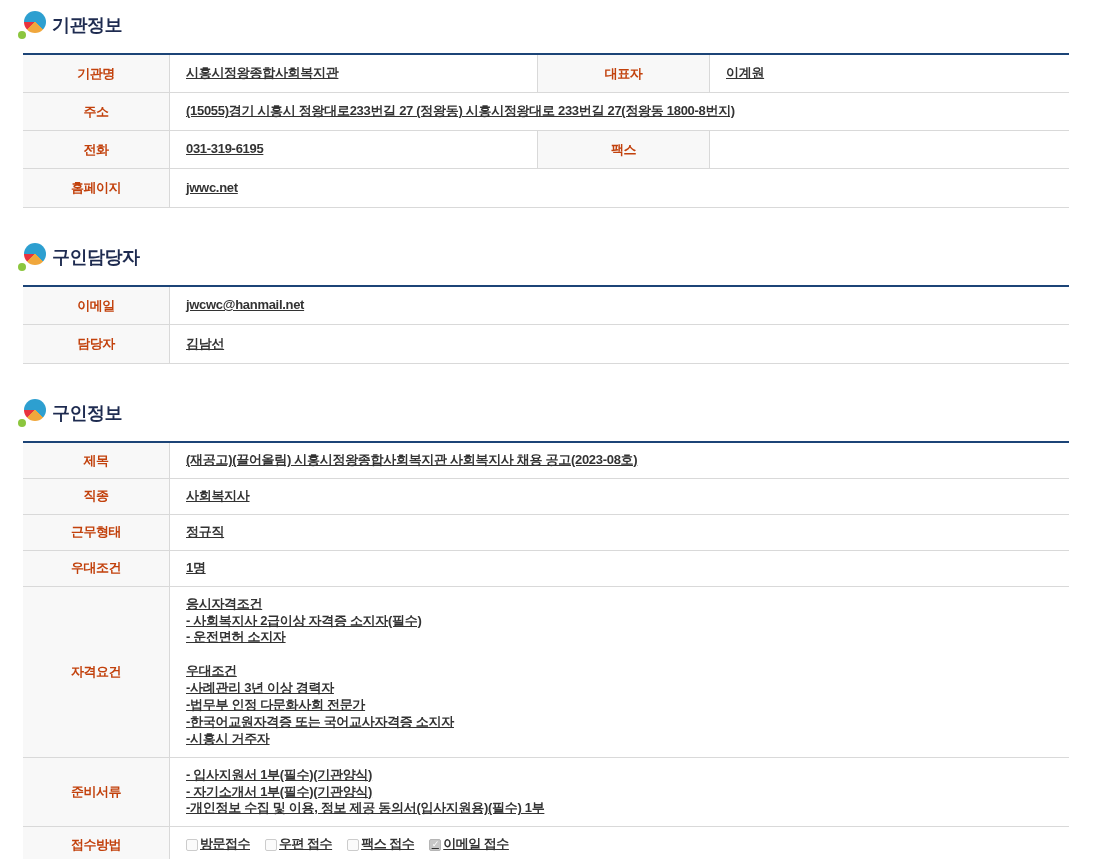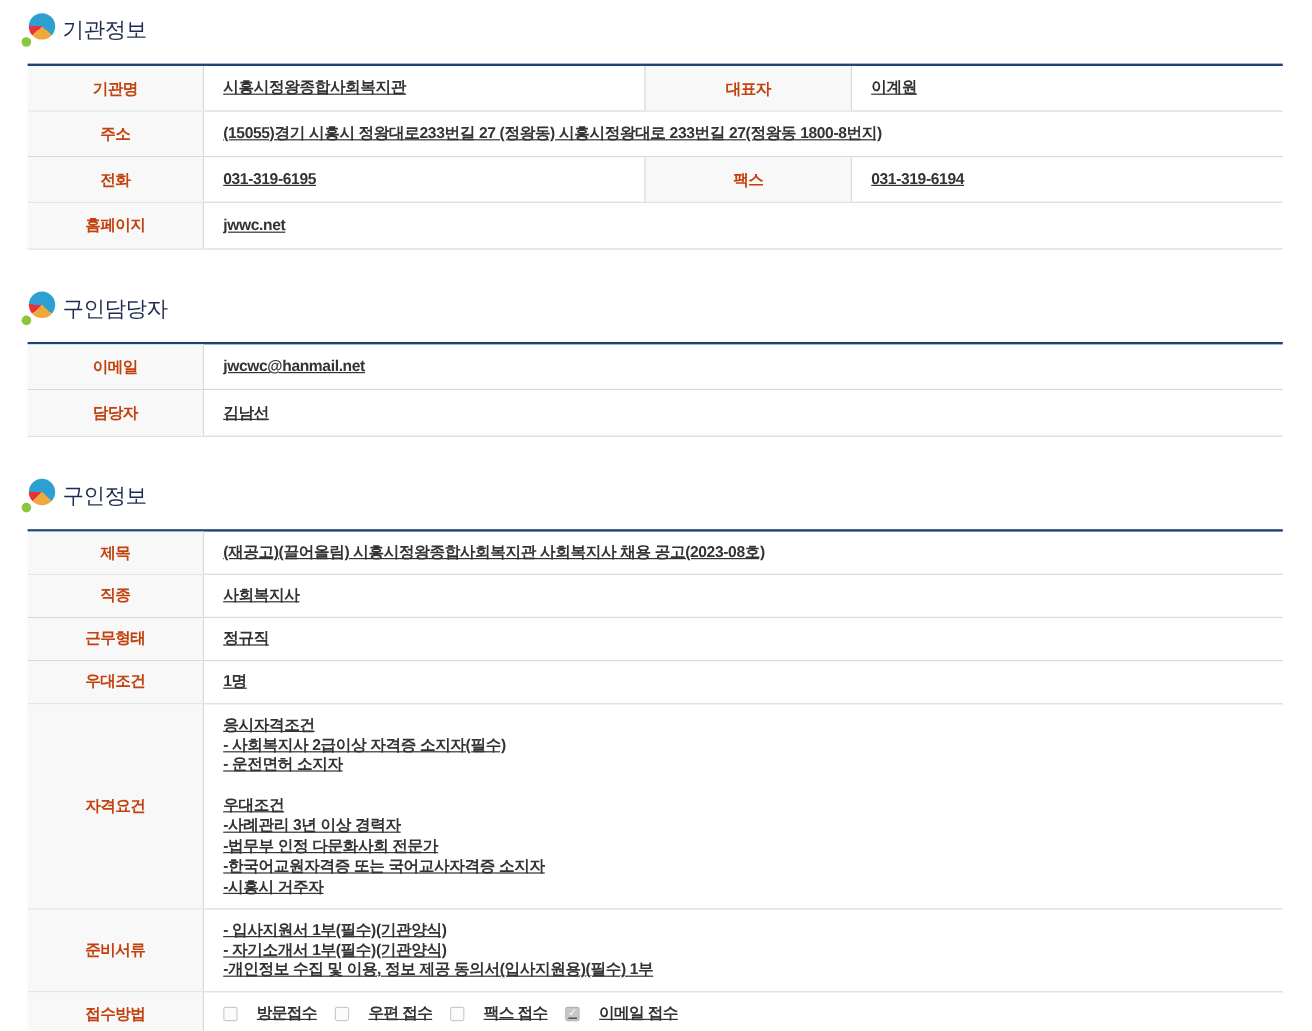--- a/index.html
+++ b/index.html
@@ -12,21 +12,21 @@
   }
   .section { margin-bottom:34px; }
   .section:last-child { margin-bottom:0; }
   .sec-head { display:flex; align-items:center; margin:0 0 13px -6px; height:30px; }
   .pie-wrap { position:relative; width:30px; height:30px; flex:0 0 30px; }
   .pie {
     position:absolute; top:1px; left:7px; width:22px; height:22px; border-radius:50%;
     background:conic-gradient(#2d9fd0 0deg 132deg, #f0a73c 132deg 228deg, #e8333d 228deg 272deg, #2d9fd0 272deg 360deg);
   }
   .dot { position:absolute; left:1px; bottom:1px; width:8px; height:8px; border-radius:50%; background:#8cc63e; }
-  .sec-title { font-size:18px; font-weight:400; color:#1e2b50; letter-spacing:-0.5px; margin-left:5px; }
+  .sec-title { font-size:18px; font-weight:700; color:#1e2b50; letter-spacing:-0.5px; margin-left:5px; }
 
   .tbl { width:1046px; border-top:2px solid #1c4477; border-bottom:1px solid #d9d9d9; }
   .row { display:grid; grid-template-columns:147px 367px 173px 1fr; border-bottom:1px solid #d9d9d9; }
   .row:last-child { border-bottom:none; }
   .lbl {
     background:#f8f8f8; display:flex; align-items:center; justify-content:center;
     font-size:13px; font-weight:700; color:#c2410c; text-align:center;
     border-right:1px solid #d9d9d9; letter-spacing:-0.5px;
   }
   .lbl.second { border-left:1px solid #d9d9d9; }
@@ -35,21 +35,21 @@
     font-size:13px; font-weight:600; color:#333; letter-spacing:-0.3px; line-height:1.3;text-decoration:underline;
   }
   .val.span3 { grid-column:2 / 5; }
   .val.pre { white-space:pre-line; }
   .h38 { min-height:38px; }
   .h36 { min-height:36px; }
   .h33 { min-height:33px; }
   .h26 { min-height:26px; }
 
   .cb-group { display:flex; align-items:center; gap:15px; }
-  .cb-item { display:flex; align-items:center; gap:16px; }
+  .cb-item { display:flex; align-items:center; gap:2px; }
   .cb {
     width:12px; height:12px; border:1px solid #cccccc; background:#fbfbfb; border-radius:2px;
     display:inline-flex; align-items:center; justify-content:center; flex:0 0 12px;
   }
   .cb.checked { background:#c7c7c7; border-color:#b5b5b5; }
   .cb.checked::after { content:"✓"; font-size:9px; color:#ffffff; line-height:1; }
   .cb-label { font-size:13px; font-weight:700; color:#333; letter-spacing:-0.5px; }
 </style>
 </head>
 <body>
@@ -70,21 +70,20 @@
       <div class="val">이계원</div>
     </div>
     <div class="row h38">
       <div class="lbl">주소</div>
       <div class="val span3">(15055)경기 시흥시 정왕대로233번길 27 (정왕동) 시흥시정왕대로 233번길 27(정왕동 1800-8번지)</div>
     </div>
     <div class="row h38">
       <div class="lbl">전화</div>
       <div class="val">031-319-6195</div>
       <div class="lbl second">팩스</div>
-      <div class="val">031-319-6194</div>
     </div>
     <div class="row h38">
       <div class="lbl">홈페이지</div>
       <div class="val span3">jwwc.net</div>
     </div>
   </div>
 </div>
 
 <div class="section">
   <div class="sec-head">

